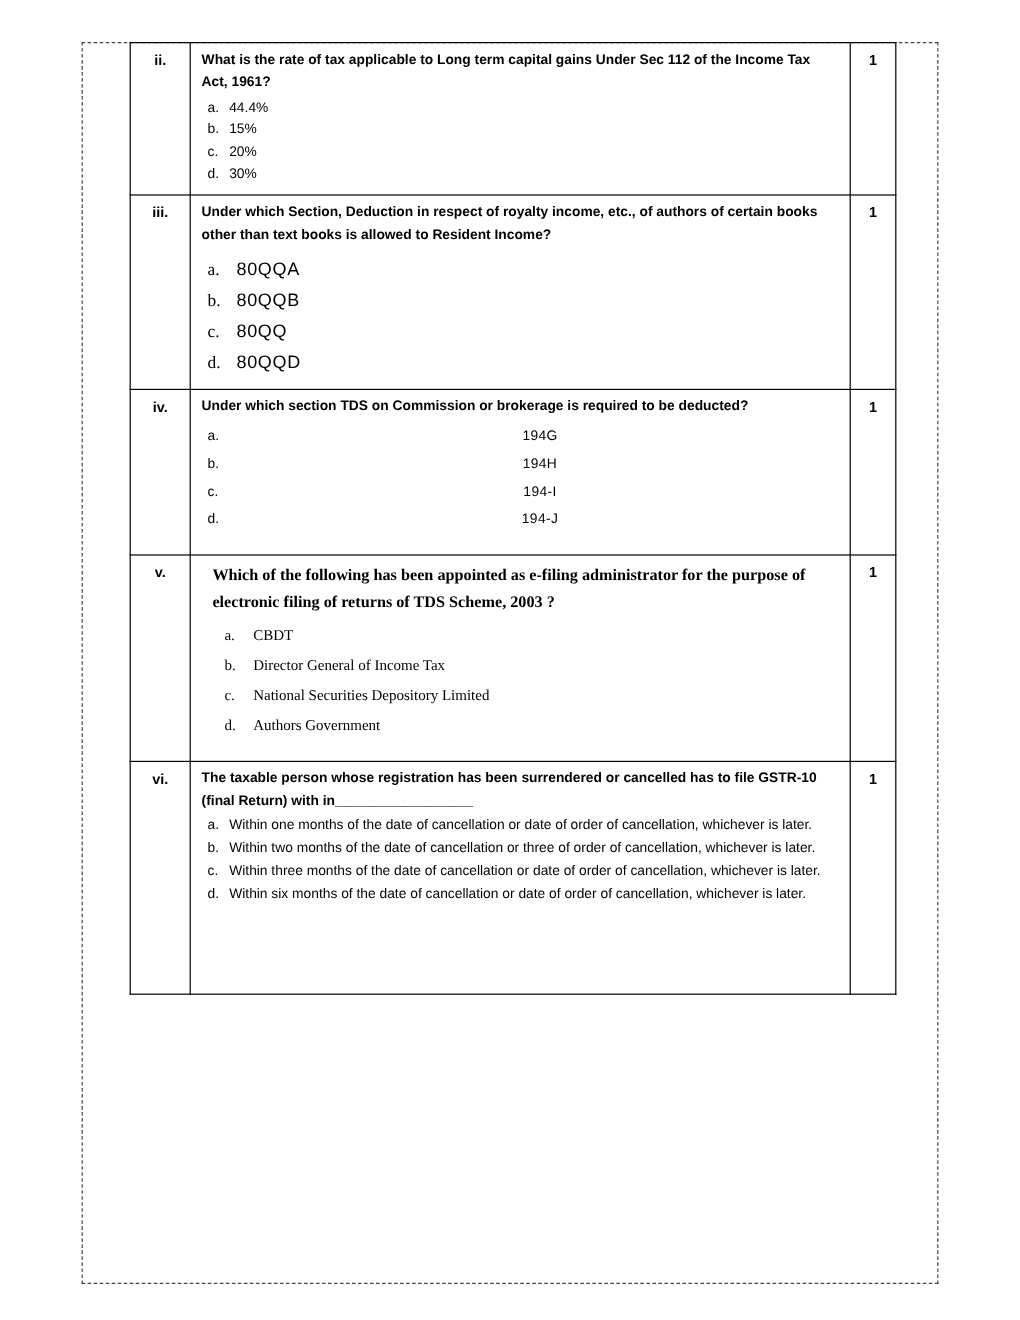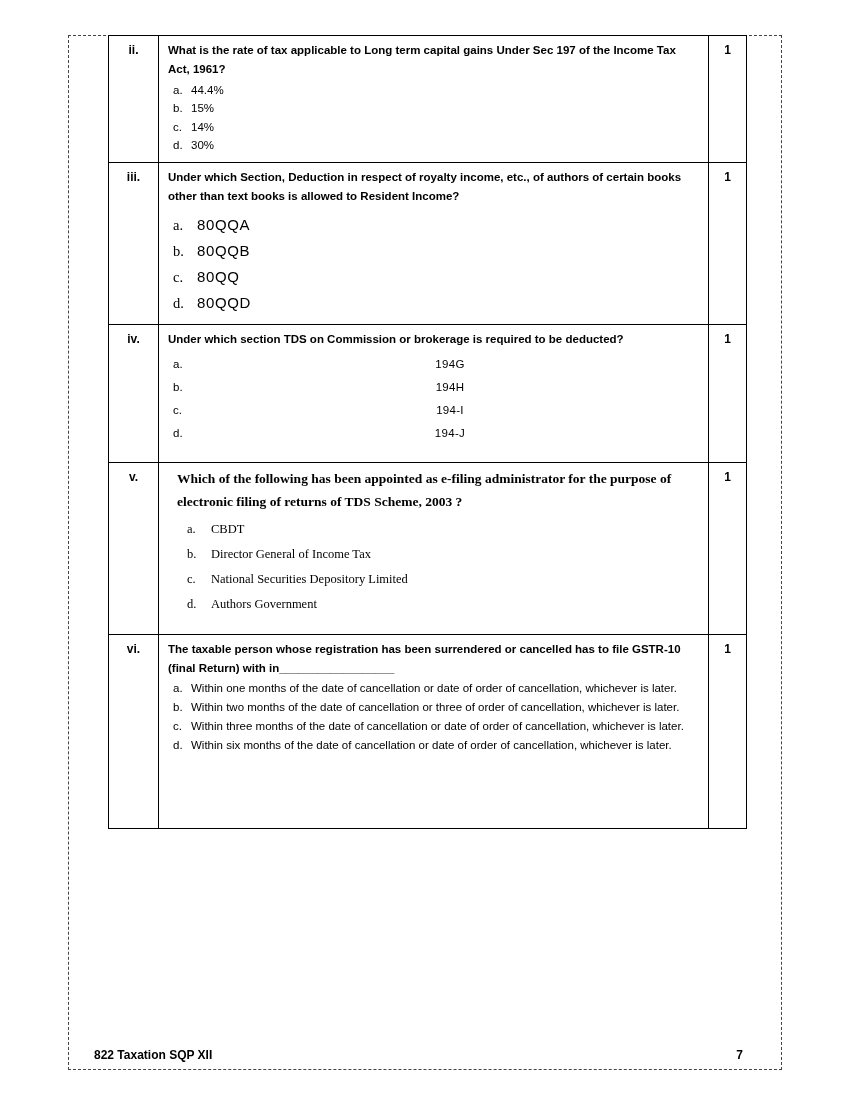--- a/index.html
+++ b/index.html
@@ -128,33 +128,33 @@
 <body>
 
 <div class="frame">
 
   <table class="q-table">
     <tbody>
 
       <tr class="row-ii">
         <td class="num">ii.</td>
         <td class="content">
-          <div class="q-text">What is the rate of tax applicable to Long term capital gains Under Sec 197 of the Income Tax Act, 1961?</div>
+          <div class="q-text">What is the rate of tax applicable to Long term capital gains Under Sec 112 of the Income Tax Act, 1961?</div>
           <div class="opts">
             <div class="opt">
               <span class="opt-label">a.</span>
               <span class="opt-text">44.4%</span>
             </div>
             <div class="opt">
               <span class="opt-label">b.</span>
               <span class="opt-text">15%</span>
             </div>
             <div class="opt">
               <span class="opt-label">c.</span>
-              <span class="opt-text">14%</span>
+              <span class="opt-text">20%</span>
             </div>
             <div class="opt">
               <span class="opt-label">d.</span>
               <span class="opt-text">30%</span>
             </div>
           </div>
         </td>
         <td class="marks">1</td>
       </tr>
 
@@ -258,18 +258,14 @@
               <span class="opt-text">Within six months of the date of cancellation or date of order of cancellation, whichever is later.</span>
             </div>
           </div>
         </td>
         <td class="marks">1</td>
       </tr>
 
     </tbody>
   </table>
 
-  <div class="footer">
-    <span>822 Taxation SQP XII</span>
-    <span>7</span>
-  </div>
 
 </div>
 
 </body></html>

